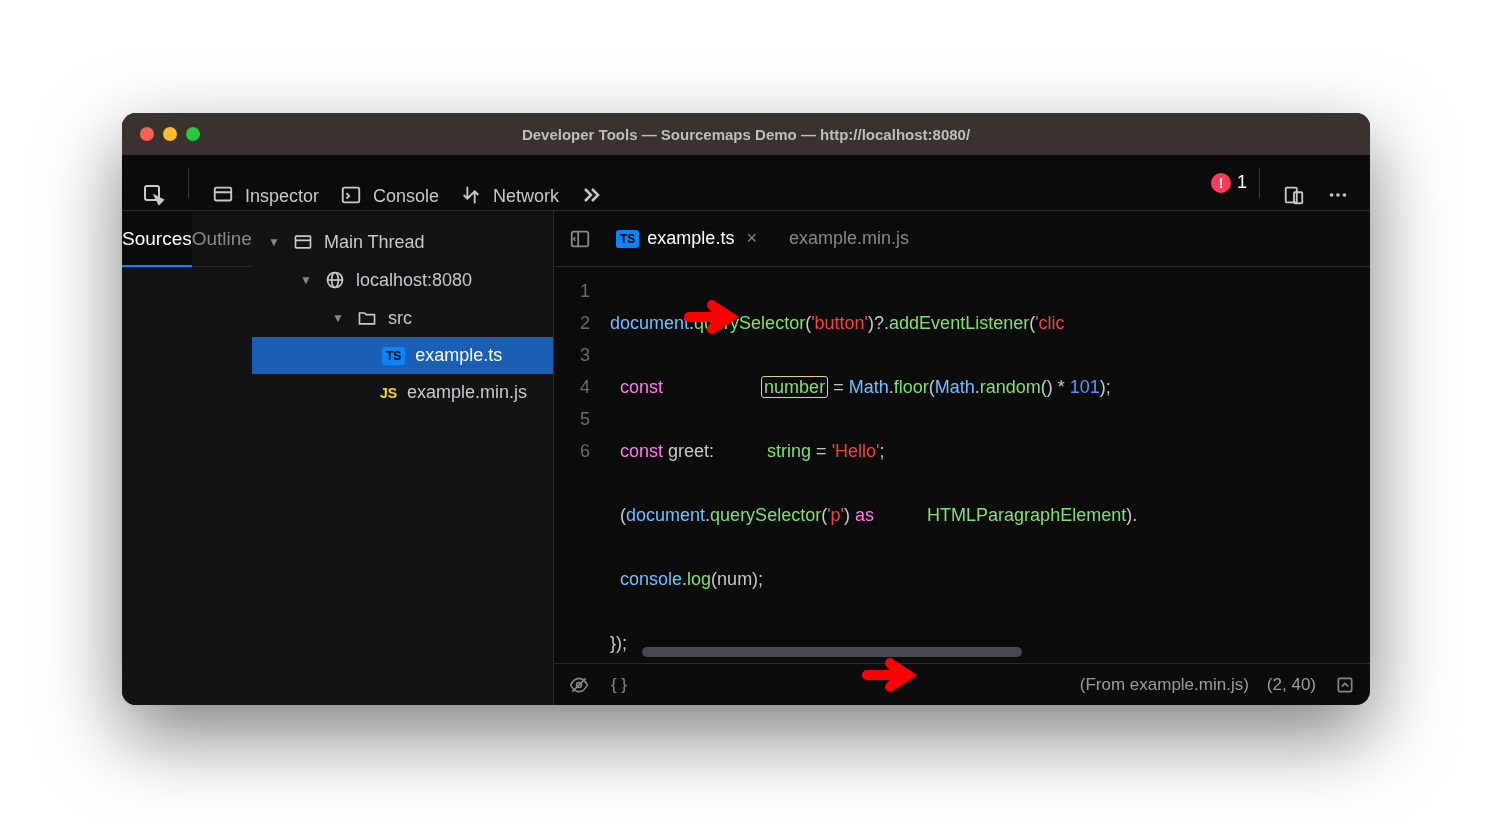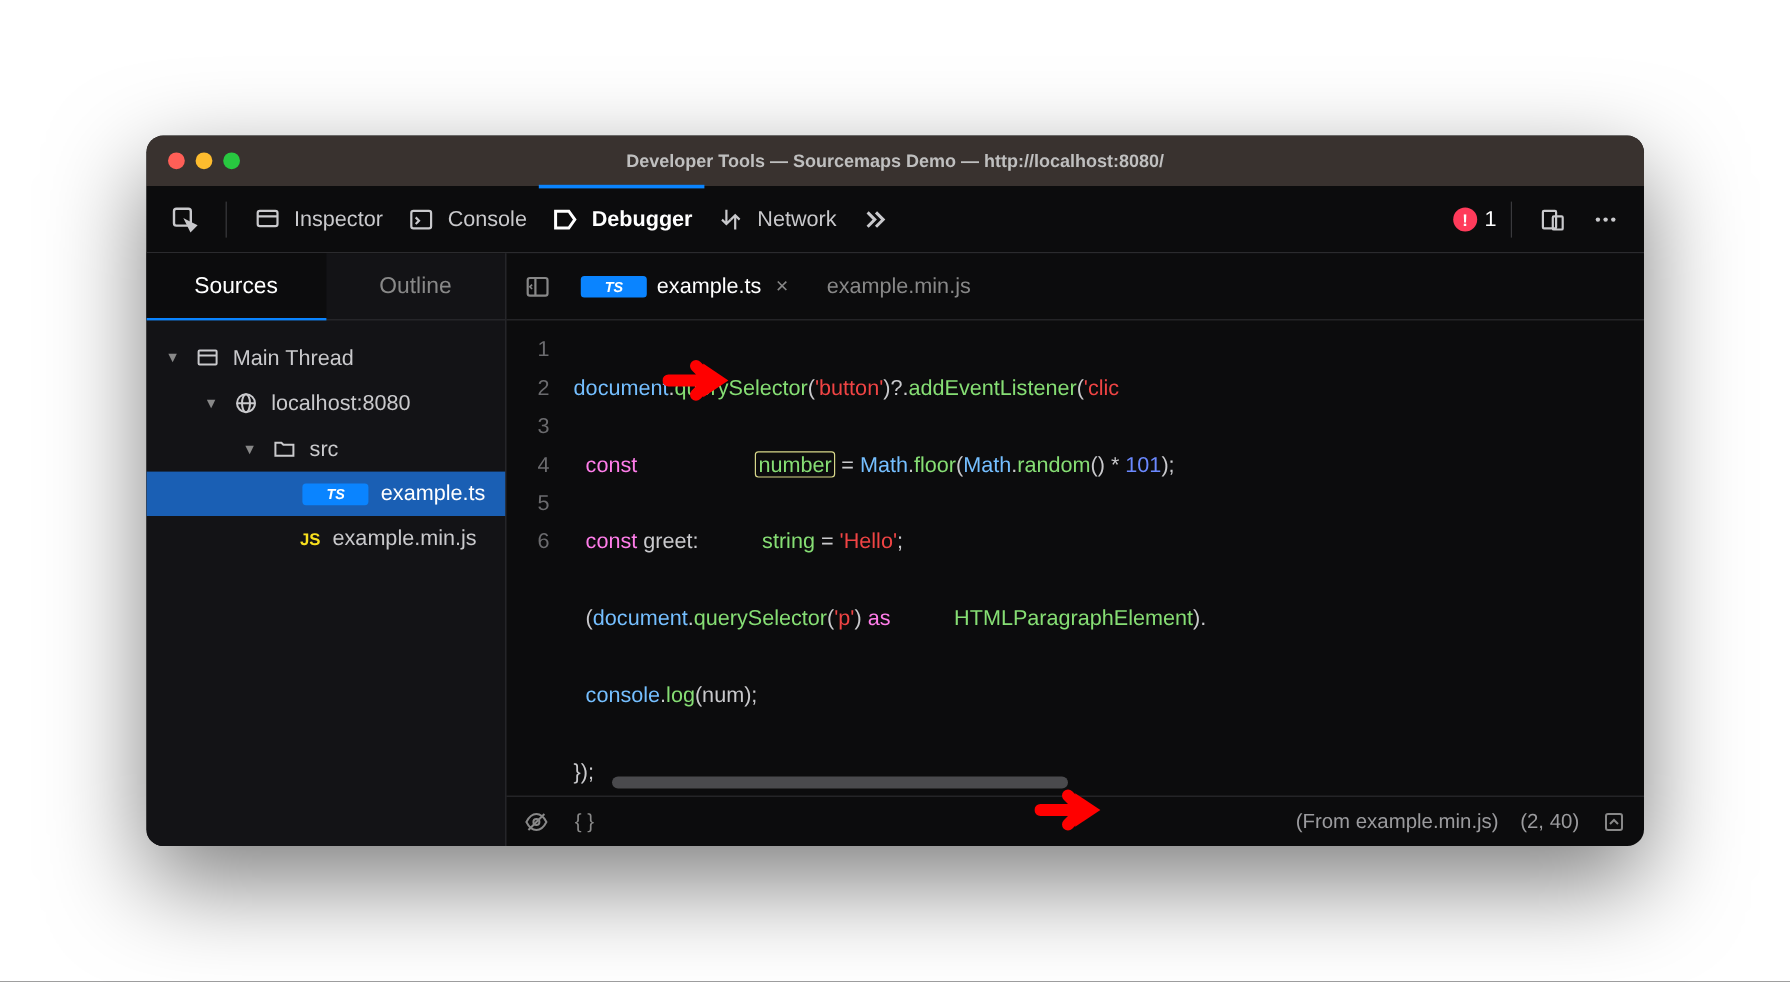--- a/index.html
+++ b/index.html
@@ -7,39 +7,39 @@
 .window { width: 1248px; height: 592px; background: #0c0c0d; border-radius: 14px; overflow: hidden; box-shadow: 0 30px 80px rgba(0,0,0,0.5); position: relative; }
 .titlebar { height: 42px; background: #39322f; display: flex; align-items: center; padding: 0 18px; position: relative; }
 .traffic { display: flex; gap: 9px; }
 .traffic .dot { width: 14px; height: 14px; border-radius: 50%; }
 .dot.red { background: #ff5f57; }
 .dot.yellow { background: #febc2e; }
 .dot.green { background: #28c840; }
 .title-text { position: absolute; left: 50%; transform: translateX(-50%); color: #bfbfbf; font-size: 15px; font-weight: 600; }
 .toolbar { height: 56px; background: #0c0c0d; display: flex; align-items: center; padding: 0 10px; border-bottom: 1px solid #2b2b2e; }
 .toolbar-sep { width: 1px; height: 30px; background: #3a3a3d; margin: 0 12px; }
-.tb-btn { display: flex; align-items: center; gap: 10px; padding: 4px 10px; color: #c9c9cc; font-size: 18px; cursor: pointer; position: relative; height: 56px; }
+.tb-btn { display: flex; align-items: flex-end; gap: 10px; padding: 4px 10px; color: #c9c9cc; font-size: 18px; cursor: pointer; position: relative; height: 56px; }
 .tb-btn.active { color: #fff; }
 .tb-btn.active::before { content: ""; position: absolute; top: -1px; left: 0; right: 0; height: 3px; background: #0a84ff; }
 .tb-icon { width: 24px; height: 24px; display: inline-flex; align-items: center; justify-content: center; }
 .spacer { flex: 1; }
 .err-badge { display: flex; align-items: center; gap: 6px; color: #fff; font-size: 18px; }
 .err-circle { width: 20px; height: 20px; background: #ff3b5b; border-radius: 50%; display: inline-flex; align-items: center; justify-content: center; color: #fff; font-size: 14px; font-weight: bold; }
 .body { display: flex; height: calc(100% - 42px - 56px); }
-.sidebar { width: 300px; background: #131316; display: flex; flex-direction: column; border-right: 1px solid #2b2b2e; }
+.sidebar { width: 432px; background: #131316; display: flex; flex-direction: row; border-right: 1px solid #2b2b2e; }
 .side-tabs { height: 56px; display: flex; align-items: stretch; border-bottom: 1px solid #2b2b2e; }
 .side-tab { flex: 1; display: flex; align-items: center; justify-content: center; color: #888; font-size: 19px; cursor: pointer; position: relative; }
 .side-tab.active { color: #fff; background: #0c0c0d; }
 .side-tab.active::after { content: ""; position: absolute; bottom: -1px; left: 0; right: 0; height: 2px; background: #0a84ff; }
 .tree { flex: 1; padding-top: 12px; color: #c9c9cc; font-size: 18px; }
 .tree-row { display: flex; align-items: center; gap: 10px; padding: 8px 10px 8px 16px; cursor: pointer; }
 .tree-row .chev { width: 14px; display: inline-block; color: #888; font-size: 12px; }
 .tree-row.selected { background: #1a5fb4; color: #fff; }
 .tree-icon { width: 22px; height: 22px; display: inline-flex; align-items: center; justify-content: center; font-size: 16px; }
-.ts-badge { background: #0a84ff; color: #ffffff; font-size: 12px; font-weight: 700; padding: 2px 20px; border-radius: 3px; font-style: italic; }
+.ts-badge { background: #0a84ff; color: #000000; font-size: 12px; font-weight: 700; padding: 2px 4px; border-radius: 3px; }
 .js-badge { color: #f7df1e; font-size: 14px; font-weight: 700; margin-left: 28px; }
 .editor-area { flex: 1; display: flex; flex-direction: column; }
 .etabs { height: 56px; display: flex; align-items: center; padding: 0 8px; border-bottom: 1px solid #2b2b2e; gap: 4px; }
 .esidebar-btn { width: 36px; height: 36px; display: inline-flex; align-items: center; justify-content: center; color: #888; cursor: pointer; }
 .etab { display: flex; align-items: center; gap: 8px; padding: 6px 14px; color: #888; font-size: 18px; cursor: pointer; border-radius: 4px; }
 .etab.active { color: #fff; }
 .etab .close { color: #888; font-size: 18px; margin-left: 4px; }
 .code { flex: 1; display: flex; font-family: "SF Mono", Menlo, Monaco, monospace; font-size: 18px; line-height: 32px; position: relative; overflow: hidden; }
 .gutter { width: 48px; text-align: right; padding: 8px 12px 8px 0; color: #6b6b6e; }
 .code-content { padding: 8px 0 8px 8px; color: #c9c9cc; white-space: pre; position: relative; flex: 1; }
@@ -91,28 +91,20 @@
     </div>
     <div class="tb-btn">
       <span class="tb-icon">
         <svg viewBox="0 0 24 24" width="22" height="22" fill="none" stroke="#c9c9cc" stroke-width="2">
             <rect x="3" y="4" width="18" height="16" rx="2"></rect>
             <path d="M7 10 L10 13 L7 16"></path>
           </svg>
       </span>
       <span>Console</span>
     </div>
-    <div class="tb-btn active">
-      <span class="tb-icon">
-        <svg viewBox="0 0 24 24" width="24" height="24" fill="none" stroke="#fff" stroke-width="2.5">
-            <path d="M4 5 H15 L20 12 L15 19 H4 Z"></path>
-          </svg>
-      </span>
-      <span style="font-weight:600">Debugger</span>
-    </div>
     <div class="tb-btn">
       <span class="tb-icon">
         <svg viewBox="0 0 24 24" width="22" height="22" fill="none" stroke="#c9c9cc" stroke-width="2">
             <path d="M8 3 L8 16 M4 12 L8 16 L12 12"></path>
             <path d="M16 21 L16 8 M12 12 L16 8 L20 12"></path>
           </svg>
       </span>
       <span>Network</span>
     </div>
     <div class="tb-btn">

